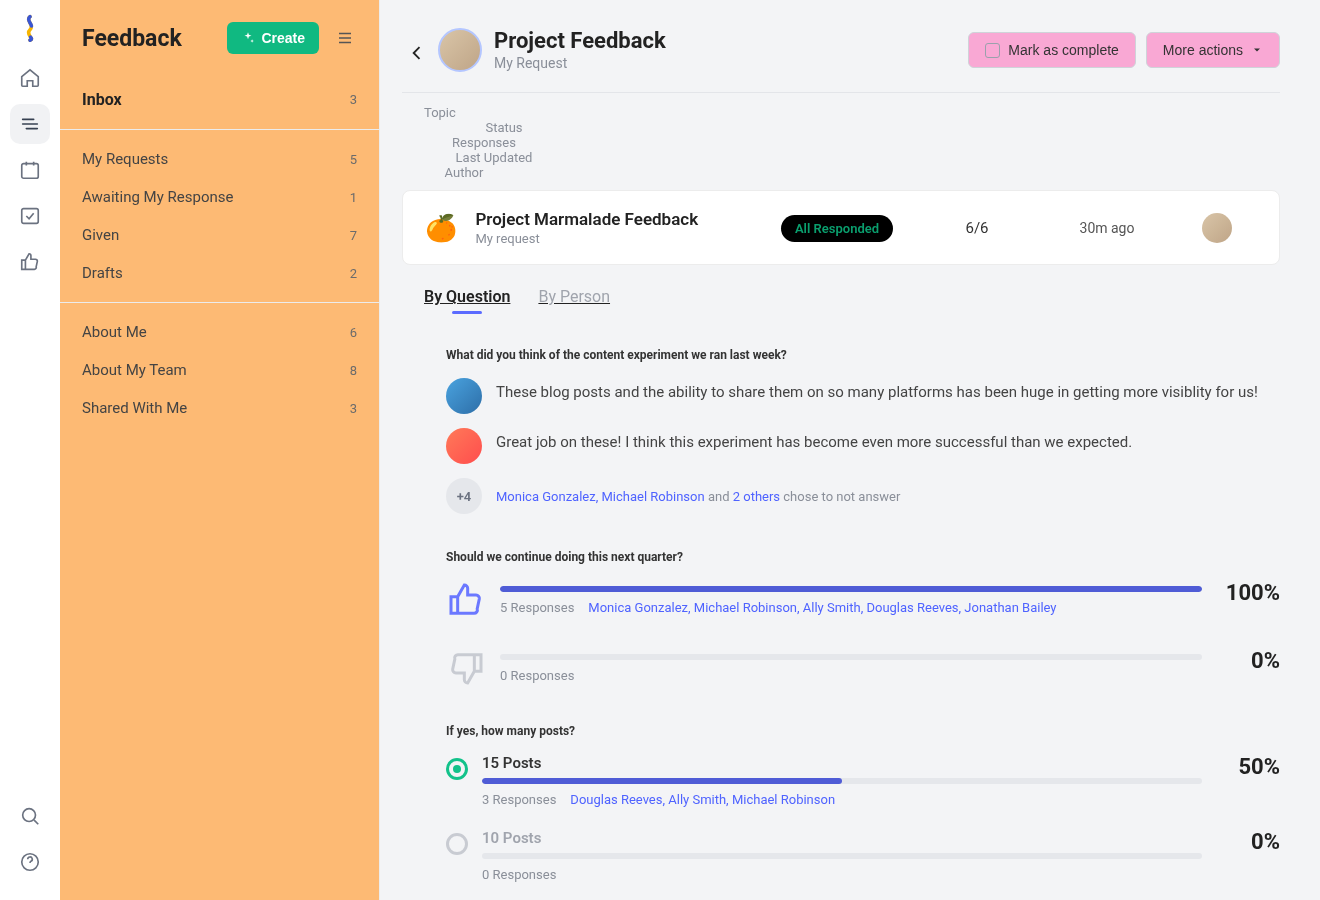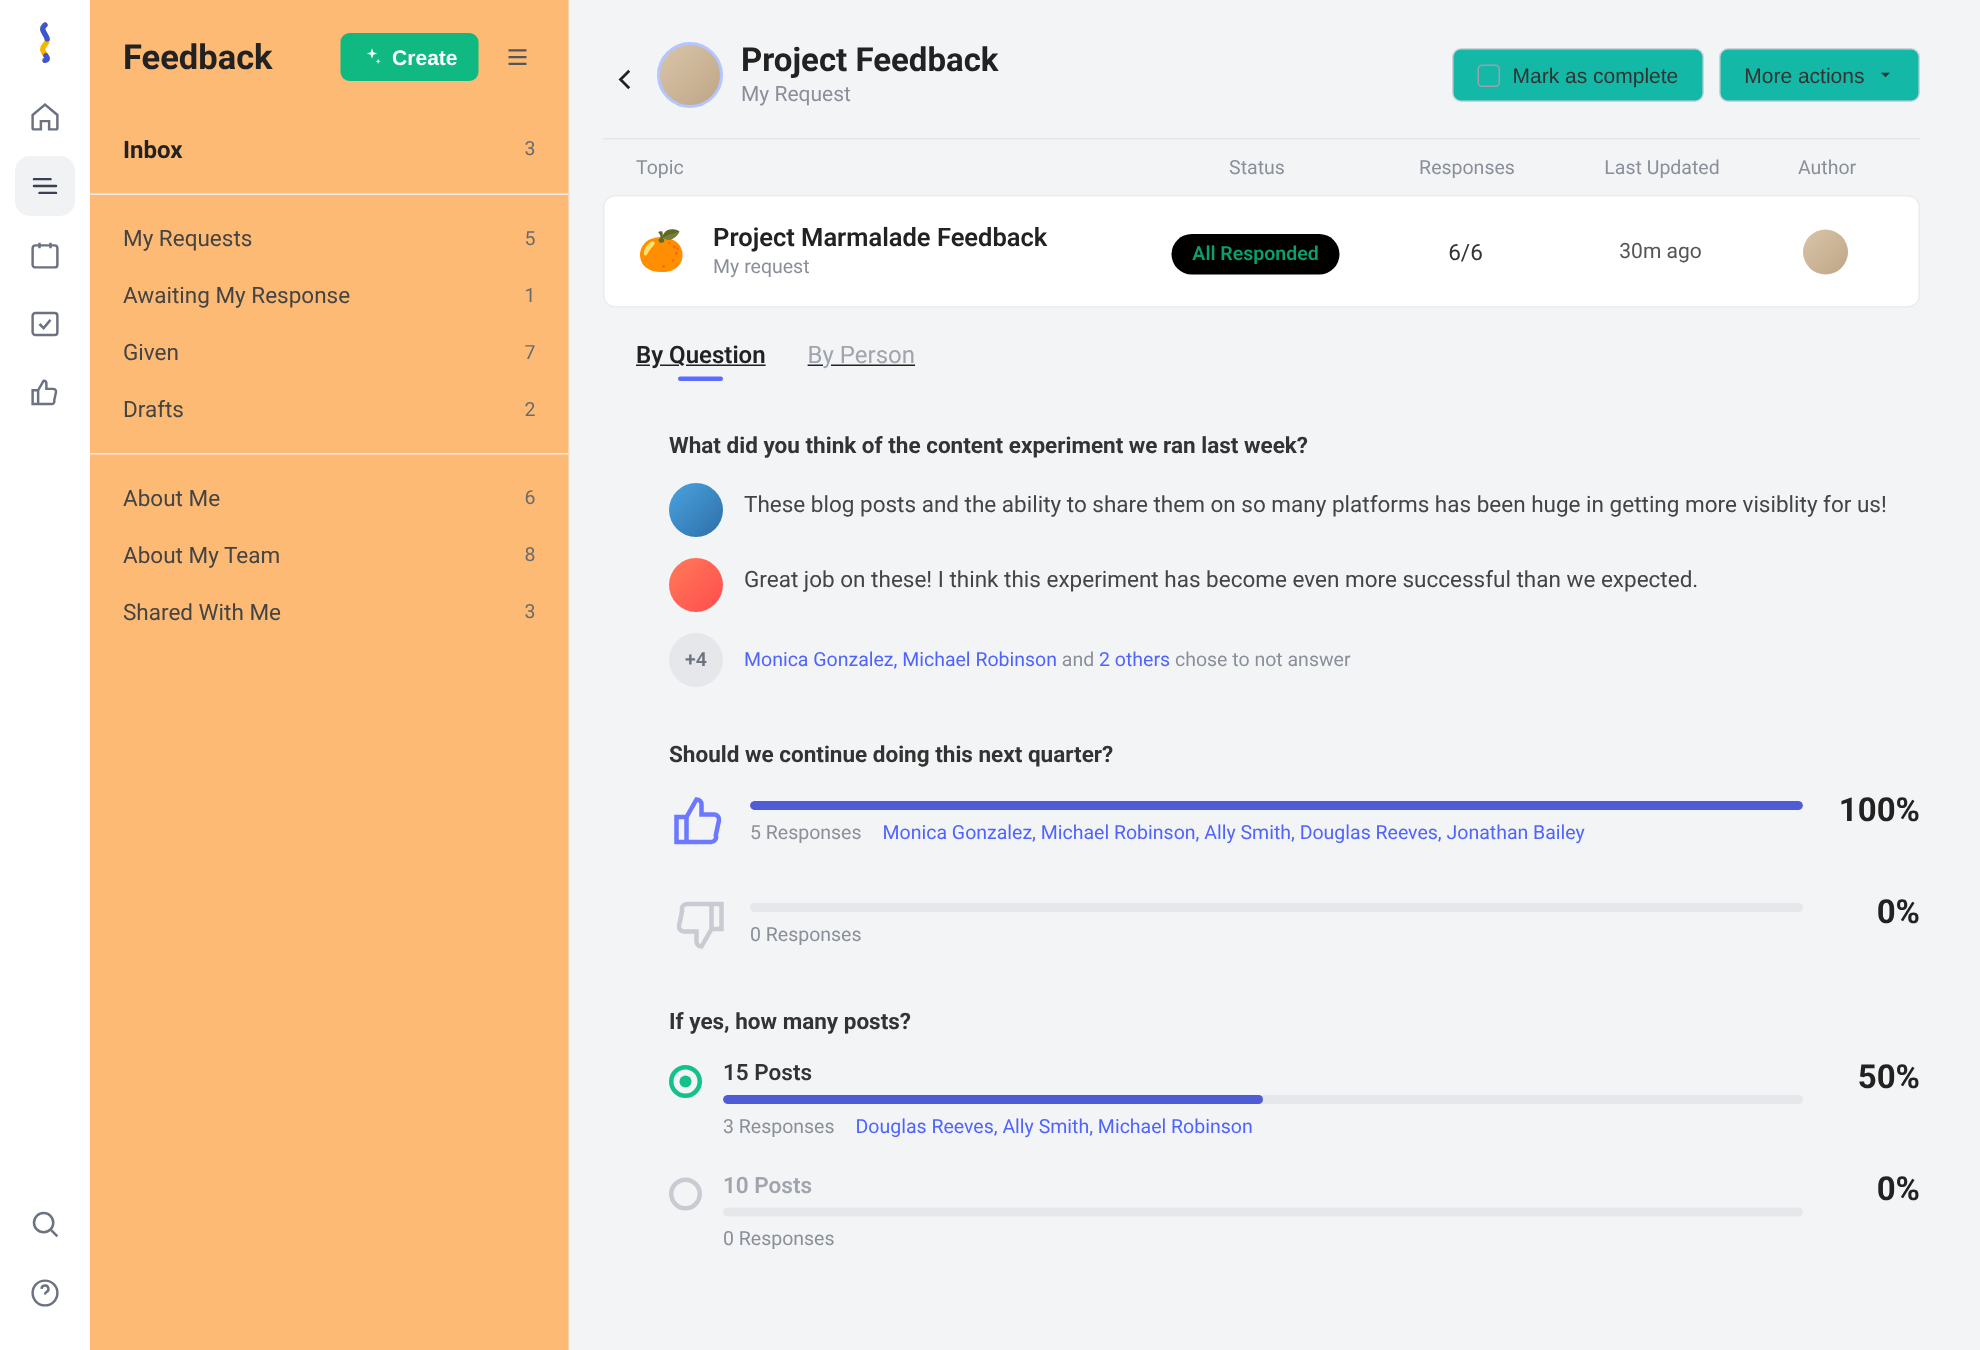--- a/index.html
+++ b/index.html
@@ -78,26 +78,26 @@
 .avatar{border-radius:50%;display:inline-block;flex-shrink:0;}
 .avatar-44{width:44px;height:44px;}
 .avatar-36{width:36px;height:36px;}
 .avatar-30{width:30px;height:30px;}
 .head-avatar{border:2px solid #b4c6ff;}
 .page-title-block{margin-left:12px;flex:1;}
 .page-title{font-size:22px;font-weight:700;color:#222;}
 .page-sub{font-size:14px;color:#8a8f99;margin-top:2px;}
 .head-actions{display:flex;gap:10px;margin-top:4px;}
 .btn-outline{
-  background:#14b8a6;border:1px solid #cfd3d9;color:#333;border-radius:6px;
+  background:#f9a8d4;border:1px solid #cfd3d9;color:#333;border-radius:6px;
   padding:9px 16px;font-size:14px;display:flex;align-items:center;gap:8px;cursor:pointer;
 }
 .checkbox{width:15px;height:15px;border:1.5px solid #9aa1ac;border-radius:3px;display:inline-block;}
 .divider-h{border:none;border-top:1px solid #e3e5e9;margin:20px 0 12px;}
-.cols-header{display:flex;padding: 0 22px 10px 22px;font-size:13px;color:#8a8f99;}
+.cols-header{display:flex;padding: 0 22px 10px 22px;font-size:13px;color:#8a8f99;flex-direction:column;}
 .cols-header .c1{flex:1;}
 .cols-header .c-status{width:160px;text-align:center;}
 .cols-header .c-resp{width:120px;text-align:center;}
 .cols-header .c-upd{width:140px;text-align:center;}
 .cols-header .c-auth{width:80px;text-align:center;}
 .topic-card{
   background:#fff;border:1px solid #ececec;border-radius:8px;
   display:flex;align-items:center;padding:18px 22px;
 }
 .topic-card .emoji{font-size:26px;margin-right:18px;}
@@ -107,21 +107,21 @@
 .badge{background:#000000;color:#0a9f6e;font-size:13px;font-weight:600;border-radius:999px;padding:6px 14px;}
 .topic-card .c-status{width:160px;text-align:center;}
 .topic-card .c-resp{width:120px;text-align:center;font-size:15px;color:#333;}
 .topic-card .c-upd{width:140px;text-align:center;font-size:14px;color:#555;}
 .topic-card .c-auth{width:80px;display:flex;justify-content:center;}
 .tabs{display:flex;gap:28px;margin:22px 0 0 22px;text-decoration:underline;}
 .tab{font-size:16px;color:#a0a4ad;cursor:pointer;padding-bottom:6px;position:relative;}
 .tab.active{color:#222;font-weight:600;}
 .tab.active::after{content:"";position:absolute;bottom:-2px;left:50%;transform:translateX(-50%);width:30px;height:3px;background:#5b6bff;border-radius:2px;}
 .qblock{margin:36px 0 0 44px;}
-.qtitle{font-size:15px;font-weight:700;color:#333;margin-bottom:16px;}
+.qtitle{font-size:12px;font-weight:700;color:#333;margin-bottom:16px;}
 .answer-row{display:flex;gap:14px;margin-bottom:14px;}
 .answer-text{font-size:15px;color:#444;line-height:1.45;padding-top:4px;}
 .avatar.a1{background:linear-gradient(135deg,#4aa3df,#2d6ea8);}
 .avatar.a2{background:linear-gradient(135deg,#ff7a59,#ff4d4d);}
 .avatar.a3{background:#e5e7eb;color:#6b7280;display:flex;align-items:center;justify-content:center;font-size:13px;font-weight:600;}
 .muted-row{display:flex;align-items:center;gap:14px;margin-top:6px;}
 .muted-text{font-size:13px;color:#8a8f99;}
 .link{color:#4f63ff;}
 .bar-row{display:flex;align-items:flex-start;gap:14px;margin-bottom:28px;}
 .thumb-icon{width:40px;height:40px;color:#6b78ff;flex-shrink:0;}

